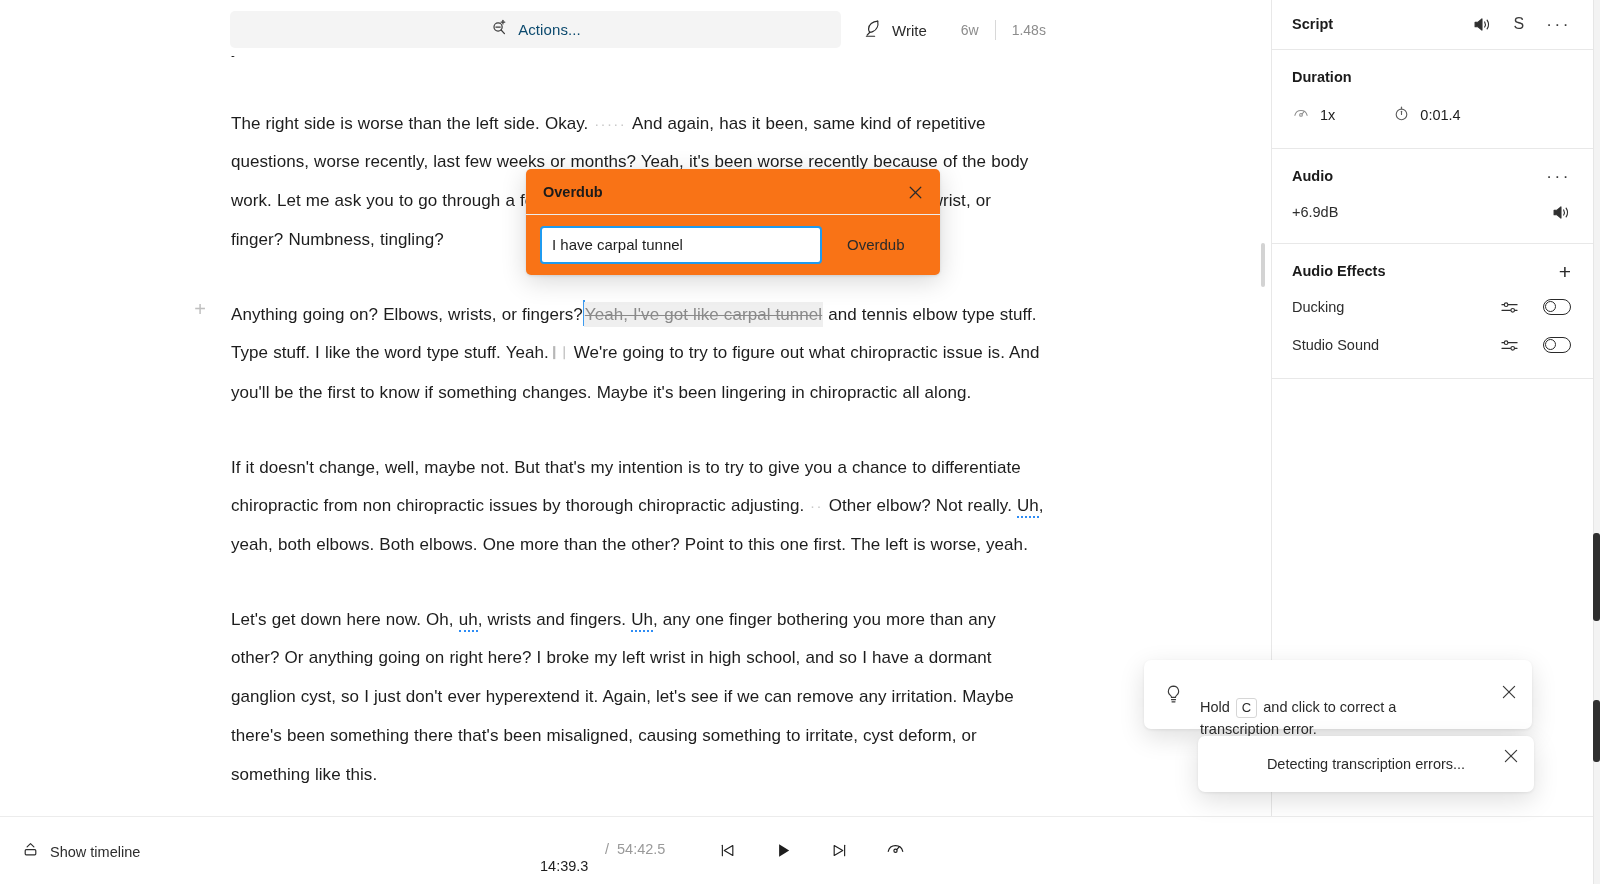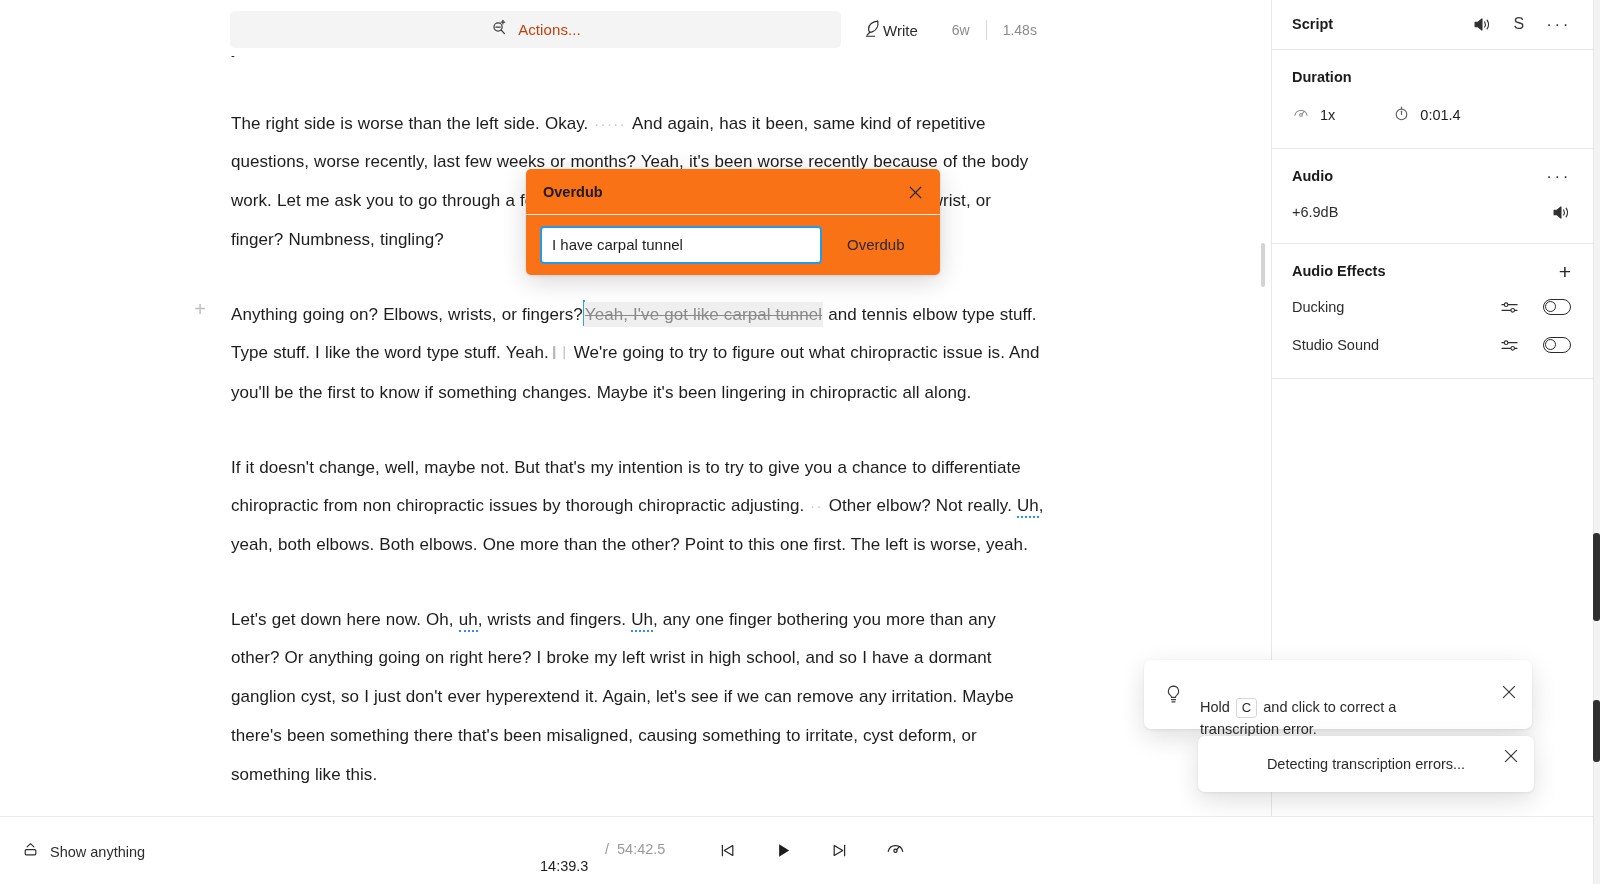--- a/index.html
+++ b/index.html
@@ -30,26 +30,26 @@
   }
   .actions-btn {
     position: absolute; left: 230px; top: 11px;
     width: 611px; height: 37px;
     background: #f4f4f4;
     border-radius: 5px;
     display: flex; align-items: center; justify-content: center;
     gap: 9px;
     cursor: pointer;
   }
-  .actions-btn .lbl { font-size: 15px; color: #c2410c; letter-spacing: .1px; }
+  .actions-btn .lbl { font-size: 15px; color: #0c4a6e; letter-spacing: .1px; }
   .tb-right {
     position: absolute; left: 856px; top: 0; height: 60px;
     display: flex; align-items: center; gap: 0;
   }
-  .write-btn { display:flex; align-items:center; cursor:pointer; padding: 4px 6px; }
+  .write-btn { display:flex; align-items:center; gap:9px; cursor:pointer; padding: 4px 6px; }
   .write-btn .lbl { font-size: 15px; color:#2b2b2b; }
   .tb-meta { font-size: 14px; color:#8c8c8c; margin-left: 28px; }
   .tb-div { width:1px; height:20px; background:#d8d8d8; margin: 0 16px; }
   .tb-dur { font-size: 14px; color:#8c8c8c; }
 
   
   .transcript {
     position: absolute; left: 0; top: 56px;
     width: 1271px; height: 760px;
     overflow: hidden;
@@ -441,21 +441,21 @@
   </div>
 
   <div class="bottombar">
     <div class="show-timeline">
       <span>
         <svg width="17" height="17" viewBox="0 0 18 18" fill="none" stroke="#2d2d2d" stroke-width="1.25" stroke-linecap="round" stroke-linejoin="round">
           <polyline points="5.4,6.2 9,2.8 12.6,6.2"></polyline>
           <rect x="3.4" y="9.2" width="11.2" height="5.4" rx="1"></rect>
         </svg>
       </span>
-      <span class="lbl">Show anything</span>
+      <span class="lbl">Show timeline</span>
     </div>
 
     <span class="time-now">14:39.3</span>
     <span class="time-sep">/</span>
     <span class="time-total">54:42.5</span>
 
     <div class="transport">
       <span class="tb">
         <svg width="19" height="19" viewBox="0 0 20 20" fill="none" stroke="#1d1d1d" stroke-width="1.2" stroke-linejoin="round">
           <line x1="4.6" y1="4.6" x2="4.6" y2="15.4" stroke-linecap="round"></line>

